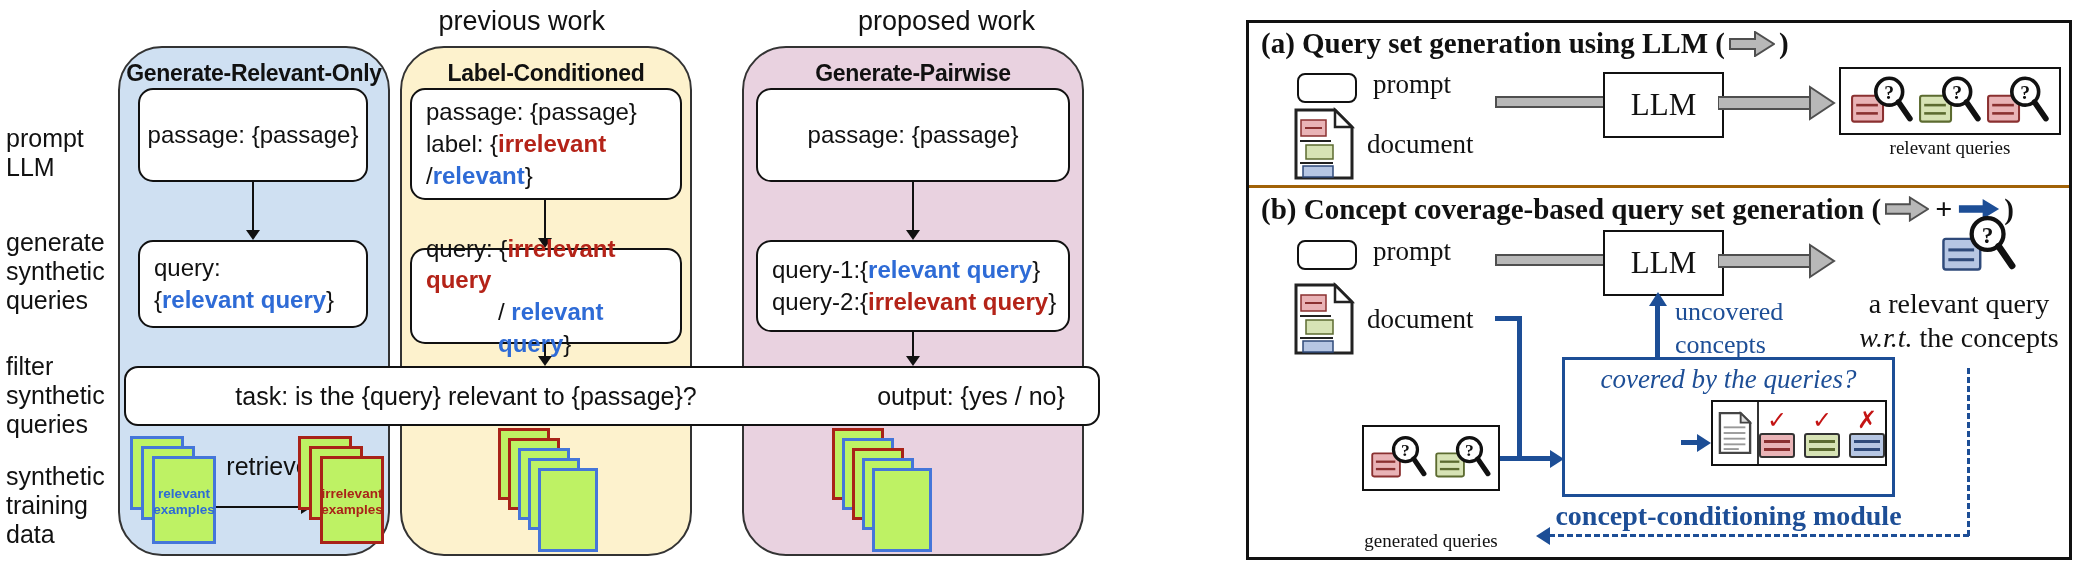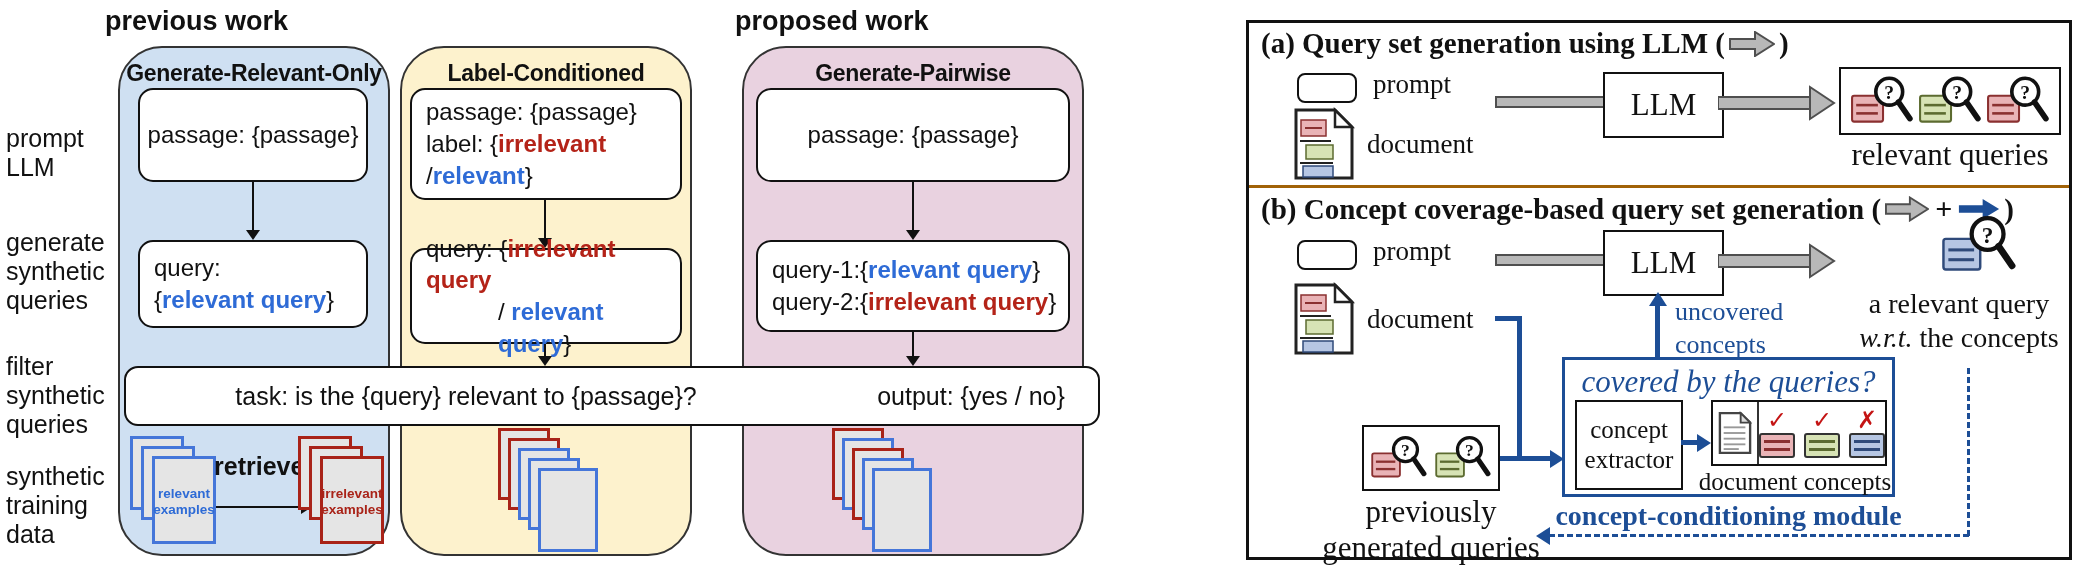--- a/index.html
+++ b/index.html
@@ -1,42 +1,42 @@
 <!DOCTYPE html>
 <html style="--relevant-blue: #2e6bd6; --irrelevant-red: #b42318; --doc-blue: #4576d9; --doc-red: #a92318; --col-blue: #cfe0f2; --col-yellow: #fdf2cd; --col-pink: #e9d2e0; --navy: #1d4e96; --gray-fill: #b8b8b8; --gray-stroke: #4f4f4f; --mark-red: #c41414; --card-pink: #e9b3b6; --card-green: #d7e3b5; --card-blue: #b6c6e3;"><head>
 <meta charset="utf-8">
 <style>
   html,body{margin:0;padding:0;background:#fff;}
   .canvas{position:relative;width:2088px;height:580px;background:#fff;overflow:hidden;}
 
   
   .fig-left{position:absolute;left:0;top:0;width:1180px;height:580px;
     font-family:"Liberation Sans",sans-serif;color:#111;}
-  .top-label{position:absolute;font-size:27px;text-align:left;font-weight:bold;}
+  .top-label{position:absolute;font-size:27px;text-align:right;}
   .row-label{position:absolute;left:6px;width:112px;font-size:25px;line-height:1.16;}
   .col{position:absolute;border:2px solid #333;border-radius:44px;box-sizing:border-box;}
   .col-title{margin-top:12px;text-align:center;font-weight:bold;font-size:23px;letter-spacing:-.3px;}
   .wbox{position:absolute;background:#fff;border:2.5px solid #111;border-radius:15px;
     box-sizing:border-box;font-size:24px;line-height:1.32;display:flex;flex-direction:column;justify-content:center;}
   .wbox.center{align-items:center;text-align:center;}
   .wbox.left{padding-left:14px;}
   .rel{color:var(--relevant-blue,#2e6bd6);font-weight:bold;}
   .irrel{color:var(--irrelevant-red,#b42318);font-weight:bold;}
 
   .varrow{position:absolute;width:14px;}
   .varrow .line{position:absolute;left:6px;top:0;bottom:8px;width:0;border-left:2.5px solid #111;}
   .varrow .head{position:absolute;left:0;bottom:0;width:0;height:0;border:7px solid transparent;border-bottom:none;border-top:10px solid #111;}
   .harrow{position:absolute;height:16px;}
   .harrow .line{position:absolute;left:0;right:9px;top:6px;height:0;border-top:2.5px solid #111;}
   .harrow .head{position:absolute;right:0;top:0;width:0;height:0;border:7px solid transparent;border-right:none;border-left:11px solid #111;}
 
   .task-box{position:absolute;background:#fff;border:2.5px solid #111;border-radius:14px;box-sizing:border-box;font-size:25px;}
   .task-box span{position:absolute;top:50%;transform:translateY(-50%);text-align:center;}
 
-  .page{position:absolute;background:#e5e5e5;border:3px solid #c2410c;box-sizing:border-box;}
+  .page{position:absolute;background:#bef264;border:3px solid #c2410c;box-sizing:border-box;}
   .page.pblue{border-color:var(--doc-blue,#4576d9);}
   .page.pred{border-color:var(--doc-red,#a92318);}
   .page .plabel{display:flex;align-items:center;justify-content:center;height:100%;
     font-size:13.5px;font-weight:bold;text-align:center;line-height:1.15;padding:2px;}
   .plabel.blue{color:var(--relevant-blue,#2e6bd6);}
   .plabel.red{color:var(--doc-red,#a92318);}
 
   
   .fig-right{position:absolute;left:1246px;top:20px;width:826px;height:540px;
     border:3px solid #111;box-sizing:border-box;background:#fff;
@@ -45,24 +45,24 @@
   .panel-a{height:165px;border-bottom:3px solid #a16207;}
   .panel-b{height:372px;}
   .p-title{position:absolute;left:12px;top:4px;font-weight:bold;font-size:29px;white-space:nowrap;display:flex;align-items:center;gap:4px;}
   .p-title .plus{font-weight:bold;font-size:30px;margin:0 2px;}
   .prompt-rect{position:absolute;width:56px;height:26px;border:2.5px solid #111;border-radius:8px;background:#fff;}
   .legend-label{position:absolute;font-size:27px;}
   .llm-box{position:absolute;width:117px;height:62px;border:2.5px solid #111;background:#fff;
     display:flex;align-items:center;justify-content:center;font-size:31px;}
   .gray-bar{position:absolute;height:12px;background:var(--gray-fill,#b8b8b8);border:2px solid var(--gray-stroke,#4f4f4f);box-sizing:border-box;}
   .iconsbox{position:absolute;border:2.5px solid #111;background:#fff;display:flex;align-items:center;justify-content:center;gap:4px;box-sizing:border-box;}
-  .caption{position:absolute;font-size:31px;text-align:center;}
+  .caption{position:absolute;font-size:19px;text-align:center;}
   .navy-text{color:var(--navy,#1d4e96);}
   .module{position:absolute;border:3.5px solid var(--navy,#1d4e96);background:#fff;box-sizing:border-box;}
-  .covered-q{position:absolute;left:0;right:0;top:4px;text-align:center;font-style:italic;font-size:31px;color:var(--navy,#1d4e96);}
+  .covered-q{position:absolute;left:0;right:0;top:4px;text-align:center;font-style:italic;font-size:27px;color:var(--navy,#1d4e96);}
   .extractor{position:absolute;border:2.5px solid #111;background:#fff;display:flex;flex-direction:column;
     align-items:center;justify-content:center;font-size:25px;line-height:1.2;}
   .dcbox{position:absolute;border:2.5px solid #111;background:#fff;display:flex;box-sizing:border-box;}
   .dc-doccell{width:46px;border-right:2px solid #333;display:flex;align-items:center;justify-content:center;}
   .dc-cards{flex:1;display:flex;align-items:center;justify-content:center;gap:9px;}
   .dc-col{display:flex;flex-direction:column;align-items:center;gap:1px;}
   .mark{font-family:"DejaVu Sans",sans-serif;font-weight:bold;font-size:24px;line-height:1;color:var(--mark-red,#c41414);}
   .ccard{width:36px;height:25px;border:2px solid #333;border-radius:3px;box-sizing:border-box;
     display:flex;flex-direction:column;justify-content:space-evenly;padding:0 3px;}
   .ccard i{display:block;height:3px;}
@@ -320,24 +320,20 @@
         <text x="38" y="24" text-anchor="middle" font-size="19" font-weight="bold" font-family="Liberation Serif,serif" fill="#111">?</text>
         <line x1="47" y1="27" x2="58" y2="43" stroke="#111" stroke-width="5.5" stroke-linecap="round"></line>
       </svg>
       <div class="caption" style="left:600px;top:134px;width:220px;font-size:28px;">
         <span class="italic">w.r.t.</span><span> the concepts</span>
       </div>
       <div class="caption" style="left:600px;top:100px;width:220px;font-size:28px;">a relevant query</div>
 
       <div class="module" style="left:313px;top:169px;width:333px;height:140px;">
         <div class="covered-q">covered by the queries?</div>
-        <div class="extractor" style="left:10px;top:40px;width:104px;height:86px;">
-          <div>concept</div>
-          <div>extractor</div>
-        </div>
         <div class="b-line-h" style="left:116px;top:80px;width:16px;"></div>
         <div class="b-head-right" style="left:132px;top:74px;"></div>
         <div class="dcbox" style="left:146px;top:40px;width:176px;height:66px;">
           <div class="dc-doccell">
             <svg width="34" height="46" viewBox="0 0 36 46">
               <path d="M2 2 H24 L34 12 V44 H2 Z" fill="#fff" stroke="#444" stroke-width="2.5"></path>
               <path d="M24 2 V12 H34 Z" fill="#ddd" stroke="#444" stroke-width="2"></path>
               <line x1="6" y1="17" x2="29" y2="17" stroke="#999" stroke-width="2"></line>
               <line x1="6" y1="23" x2="29" y2="23" stroke="#999" stroke-width="2"></line>
               <line x1="6" y1="29" x2="29" y2="29" stroke="#999" stroke-width="2"></line>
@@ -362,21 +358,20 @@
             </div>
             <div class="dc-col">
               <span class="mark">✗</span>
               <div class="ccard cblue">
                   <i></i>
                   <i></i>
                 </div>
             </div>
           </div>
         </div>
-        <div class="caption" style="left:125px;top:108px;width:210px;font-size:25px;">document concepts</div>
       </div>
       <div class="caption navy-text" style="left:303px;top:312px;width:353px;font-weight:bold;font-size:28px;">concept-conditioning module</div>
 
       <div class="iconsbox" style="left:113px;top:237px;width:138px;height:66px;gap:6px;">
         <svg width="58" height="48" viewBox="0 0 62 52">
           <rect x="2" y="21" width="30" height="25" rx="2" style="fill:var(--card-pink,#e9b3b6)" stroke="#8a3030" stroke-width="2"></rect>
           <line x1="6" y1="30" x2="27" y2="30" stroke="#8a3030" stroke-width="2.5"></line>
             <line x1="6" y1="38" x2="27" y2="38" stroke="#8a3030" stroke-width="2.5"></line>
           <circle cx="38" cy="17" r="13" fill="#fff" stroke="#111" stroke-width="3.5"></circle>
           <text x="38" y="24" text-anchor="middle" font-size="19" font-weight="bold" font-family="Liberation Serif,serif" fill="#111">?</text>
@@ -384,21 +379,20 @@
         </svg>
         <svg width="58" height="48" viewBox="0 0 62 52">
           <rect x="2" y="21" width="30" height="25" rx="2" style="fill:var(--card-green,#d7e3b5)" stroke="#5c6b30" stroke-width="2"></rect>
           <line x1="6" y1="30" x2="27" y2="30" stroke="#5c6b30" stroke-width="2.5"></line>
             <line x1="6" y1="38" x2="27" y2="38" stroke="#5c6b30" stroke-width="2.5"></line>
           <circle cx="38" cy="17" r="13" fill="#fff" stroke="#111" stroke-width="3.5"></circle>
           <text x="38" y="24" text-anchor="middle" font-size="19" font-weight="bold" font-family="Liberation Serif,serif" fill="#111">?</text>
           <line x1="47" y1="27" x2="58" y2="43" stroke="#111" stroke-width="5.5" stroke-linecap="round"></line>
         </svg>
       </div>
-      <div class="caption" style="left:82px;top:306px;width:200px;">previously</div>
       <div class="caption" style="left:62px;top:336px;width:240px;margin-top:6px;">generated queries</div>
 
       <div class="b-line-h" style="left:251px;top:268px;width:52px;"></div>
       <div class="b-head-right" style="left:301px;top:262px;"></div>
 
       <div class="dash-v" style="left:718px;top:180px;height:168px;"></div>
       <div class="dash-h" style="left:300px;top:346px;width:420px;"></div>
       <div class="b-head-left" style="left:287px;top:339px;"></div>
     </div>
   </div>

